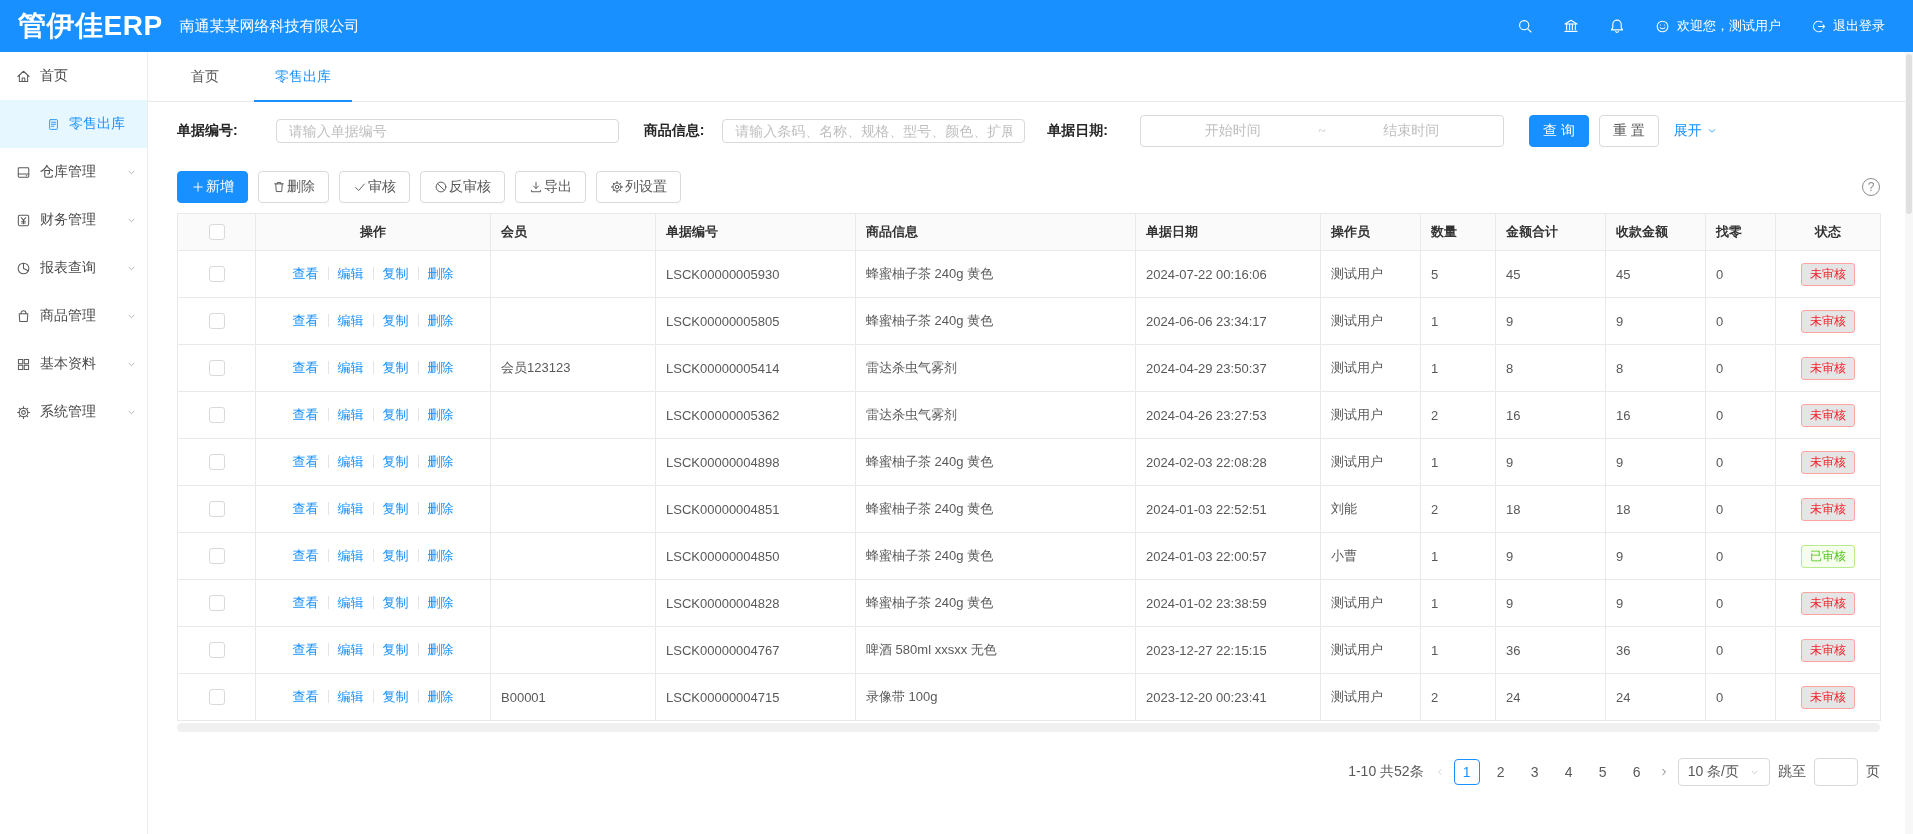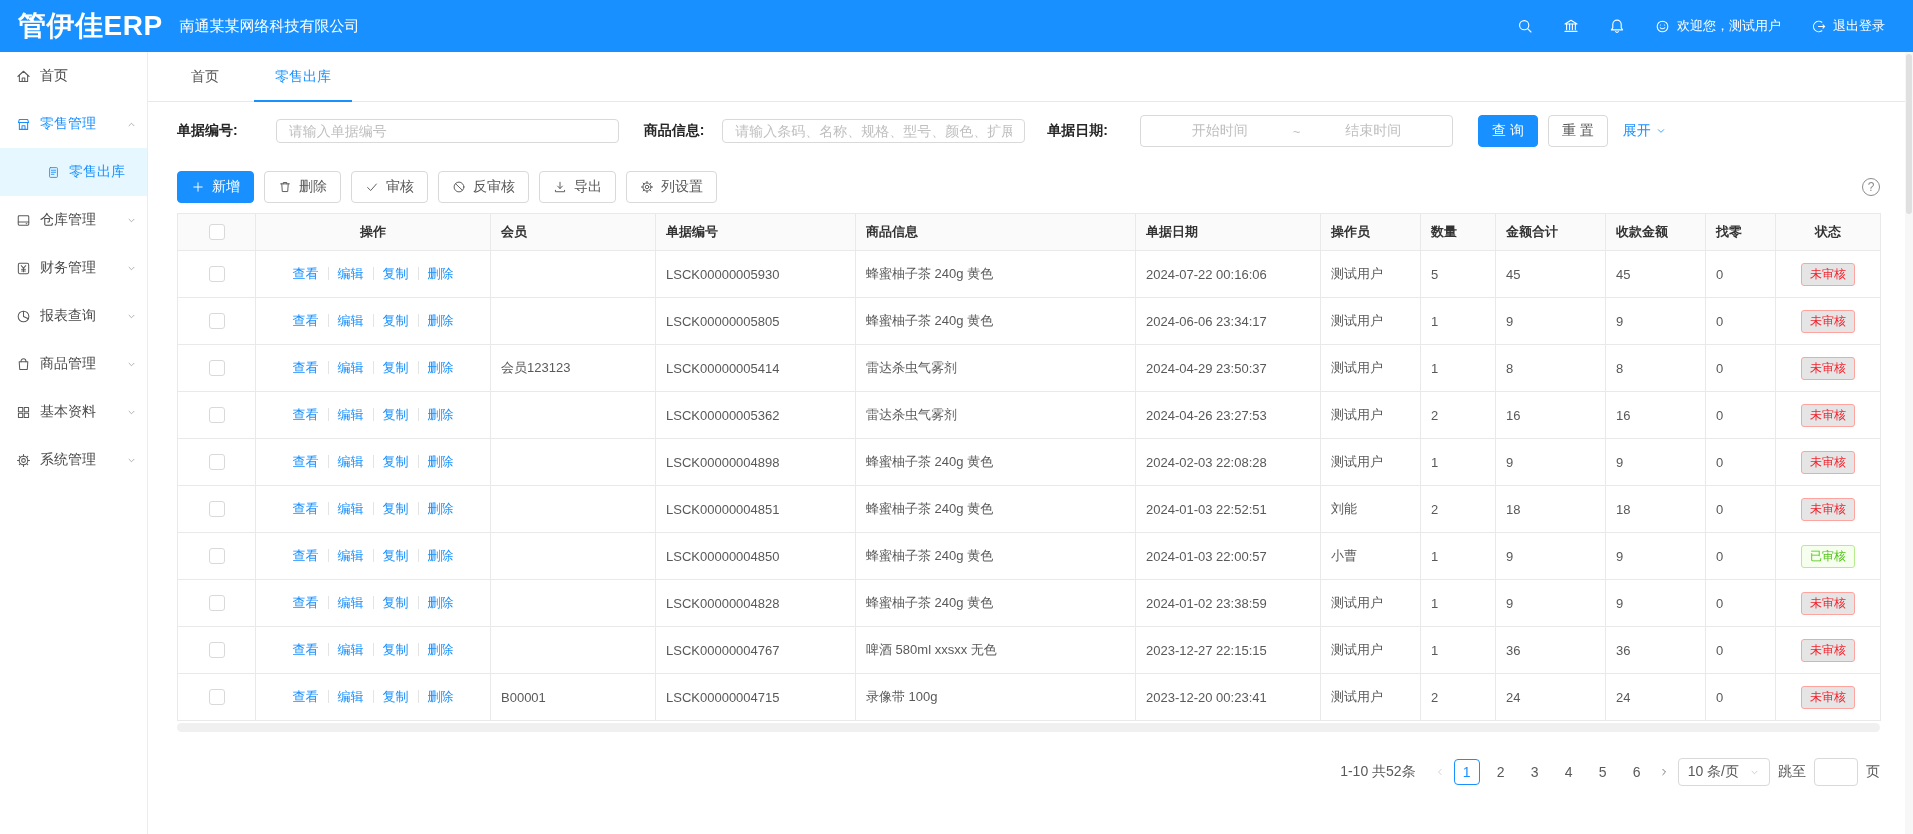--- a/index.html
+++ b/index.html
@@ -35,52 +35,52 @@
   .content { flex:1; padding-left:29px; position:relative; }
 
   
   .filter-row { display:flex; align-items:center; margin-top:13px; height:32px; }
   .f-label { font-size:14px; color:#262626; font-weight:600; white-space:nowrap; }
   .lbl1 { margin-right:38px; } .lbl2 { margin-right:18px; } .lbl3 { margin-right:32px; }
   .f-input { height:24px; border:1px solid #d9d9d9; border-radius:4px; padding:0 12px; font-size:14px; color:#333; outline:none; font-family:inherit; }
   .f-input::placeholder { color:#bfbfbf; }
   .in1 { width:343px; margin-right:25px; }
   .in2 { width:303px; margin-right:22px; }
-  .date-range { width:313px; height:32px; border:1px solid #d9d9d9; border-radius:4px; display:flex; align-items:center; padding:0 10px; margin-right:25px; cursor:pointer; }
+  .date-range { width:364px; height:32px; border:1px solid #d9d9d9; border-radius:4px; display:flex; align-items:center; padding:0 10px; margin-right:25px; cursor:pointer;font-family:Liberation Serif, serif; }
   .date-range .ph { flex:1; text-align:center; color:#bfbfbf; font-size:14px; }
   .date-range .tilde { color:#bfbfbf; font-size:13px; padding:0 4px; }
   .btn { height:32px; padding:0 13px; border-radius:4px; border:1px solid #d9d9d9; background:#fff; color:#595959; font-size:14px; cursor:pointer; font-family:inherit; white-space:nowrap; }
   .btn.primary { background:#1890ff; border-color:#1890ff; color:#fff; }
   .qbtn { margin-right:10px; } .rbtn { margin-right:15px; }
   .expand { display:inline-flex; align-items:center; gap:4px; color:#1890ff; font-size:14px; cursor:pointer; text-decoration:none; }
   .expand .xchev { display:inline-flex; }
 
   
   .toolbar { width:1703px; display:flex; align-items:center; gap:10px; margin-top:24px; }
-  .tbtn { height:32px; padding:0 13px; border:1px solid #d9d9d9; border-radius:4px; background:#fff; color:#595959; font-size:14px; display:inline-flex; align-items:center; gap:7px; cursor:pointer; font-family:inherit; white-space:nowrap; }
+  .tbtn { height:32px; padding:0 13px; border:1px solid #d9d9d9; border-radius:4px; background:#fff; color:#595959; font-size:14px; display:inline-flex; align-items:center; gap:1px; cursor:pointer; font-family:inherit; white-space:nowrap; }
   .tbtn.primary { background:#1890ff; border-color:#1890ff; color:#fff; }
   .help { width:18px; height:18px; border:1px solid #8c8c8c; border-radius:50%; color:#8c8c8c; font-size:12px; display:flex; align-items:center; justify-content:center; margin-left:auto; cursor:pointer; }
 
   
   .tbl { width:1703px; margin-top:10px; border-collapse:collapse; table-layout:fixed; }
   .tbl th, .tbl td { border:1px solid #e9e9e9; font-size:13px; overflow:hidden; white-space:nowrap; }
   .tbl th { background:#fafafa; height:37px; color:#333; font-weight:600; text-align:left; padding:0 10px; }
   .tbl td { background:#fff; height:47px; color:#595959; padding:0 10px; }
   .tbl th.c, .tbl td.c { text-align:center; padding:0; }
   .alink { color:#1890ff; cursor:pointer; text-decoration:none; font-size:13px; }
   .sep { display:inline-block; width:1px; height:13px; background:#e4e4e4; margin:0 9px; vertical-align:-2px; }
   .cb { display:inline-block; width:16px; height:16px; border:1px solid #d9d9d9; border-radius:3px; background:#fff; vertical-align:middle; cursor:pointer; }
   .badge { display:inline-block; padding:3px 8px; font-size:12px; border-radius:3px; line-height:1.25; }
   .badge.red { color:#f5222d; background:#e5e5e5; border:1px solid #ffa39e; }
   .badge.green { color:#52c41a; background:#f6ffed; border:1px solid #b7eb8f; }
   .hscroll { width:1703px; height:9px; background:#f0f0f0; border-radius:5px; margin-top:2px; cursor:pointer; }
 
   
   .pager { width:1703px; display:flex; justify-content:flex-end; align-items:center; gap:8px; margin-top:26px; font-size:14px; color:#595959; }
-  .ptotal { margin-right:10px;text-align:right; }
+  .ptotal { margin-right:2px;text-align:right; }
   .pchev { color:#c9c9c9; display:inline-flex; cursor:pointer; }
   .pchev.on { color:#595959; }
   .pnum { min-width:26px; height:26px; line-height:26px; text-align:center; border-radius:4px; cursor:pointer; }
   .pnum.active { border:1px solid #1890ff; color:#1890ff; line-height:24px; }
   .psel { height:28px; border:1px solid #d9d9d9; border-radius:4px; display:inline-flex; align-items:center; padding:0 9px; gap:10px; cursor:pointer; }
   .psel .caret { color:#bfbfbf; display:inline-flex; }
   .jumpin { width:44px; height:28px; border:1px solid #d9d9d9; border-radius:4px; outline:none; padding:0 6px; font-size:14px; font-family:inherit; }
 
   .vscroll { position:absolute; top:52px; right:0; bottom:0; width:8px; background:#f7f7f7; }
   .vthumb { width:6px; height:160px; background:#e0e0e0; border-radius:3px; margin:2px auto 0; }
@@ -140,35 +140,20 @@
         <div class="menu-item">
           <span class="icn mi-icon">
             <svg width="15" height="15" viewBox="0 0 16 16" fill="none" stroke="currentColor" stroke-width="1.1" stroke-linecap="round" stroke-linejoin="round">
               <path d="M2 8 L8 2.4 L14 8"></path>
               <path d="M3.6 6.8 V13.4 H12.4 V6.8"></path>
               <path d="M6.6 13.4 V9.6 H9.4 V13.4"></path>
             </svg>
           </span>
           <span class="mi-label">首页</span>
         </div>
-        <div class="menu-item parent-active">
-          <span class="icn mi-icon">
-            <svg width="15" height="15" viewBox="0 0 16 16" fill="none" stroke="currentColor" stroke-width="1.1" stroke-linecap="round" stroke-linejoin="round">
-              <path d="M3.6 2.6 H12.4 L13.4 5.8 H2.6 Z"></path>
-              <path d="M3.6 5.8 V13.2 H12.4 V5.8"></path>
-              <path d="M6.4 13.2 V9.4 H9.6 V13.2"></path>
-            </svg>
-          </span>
-          <span class="mi-label">零售管理</span>
-          <span class="icn chev">
-            <svg width="11" height="11" viewBox="0 0 16 16" fill="none" stroke="currentColor" stroke-width="1.1" stroke-linecap="round" stroke-linejoin="round">
-              <path d="M4.4 9.8 L8 6.2 L11.6 9.8"></path>
-            </svg>
-          </span>
-        </div>
         <div class="menu-item child selected">
           <span class="icn mi-icon">
             <svg width="13" height="13" viewBox="0 0 16 16" fill="none" stroke="currentColor" stroke-width="1.1" stroke-linecap="round" stroke-linejoin="round">
               <rect x="3.2" y="2" width="9.6" height="12" rx="1"></rect>
               <path d="M5.4 5.2 H10.6 M5.4 7.7 H10.6 M5.4 10.2 H8.6"></path>
             </svg>
           </span>
           <span class="mi-label">零售出库</span>
         </div>
         <div class="menu-item">

